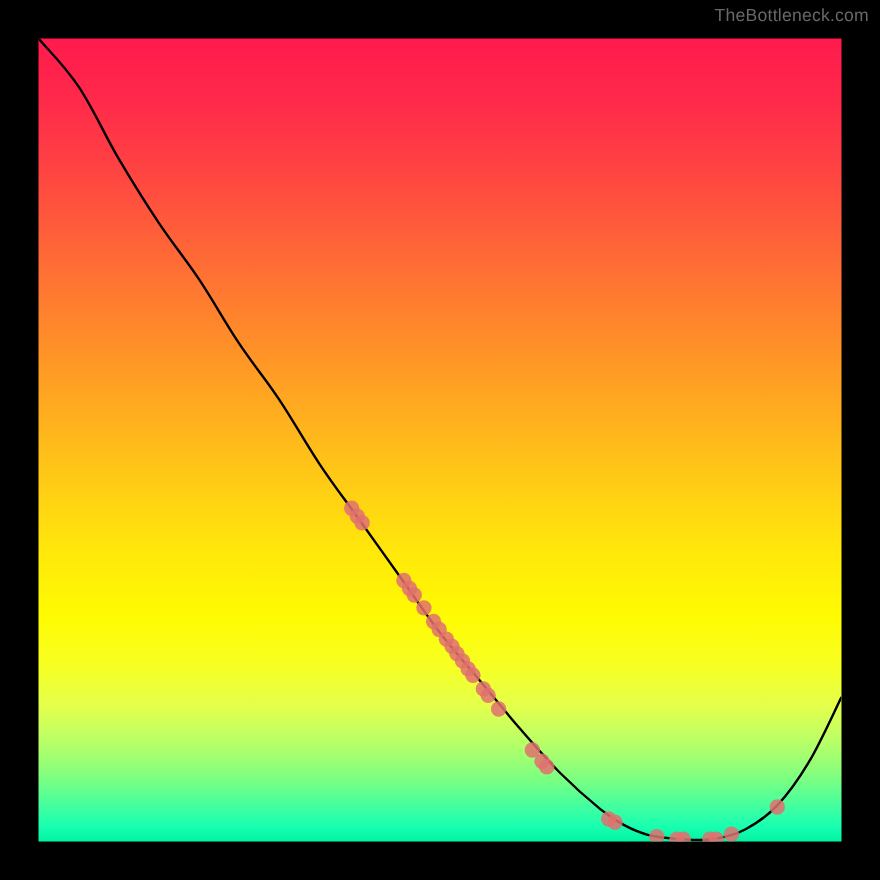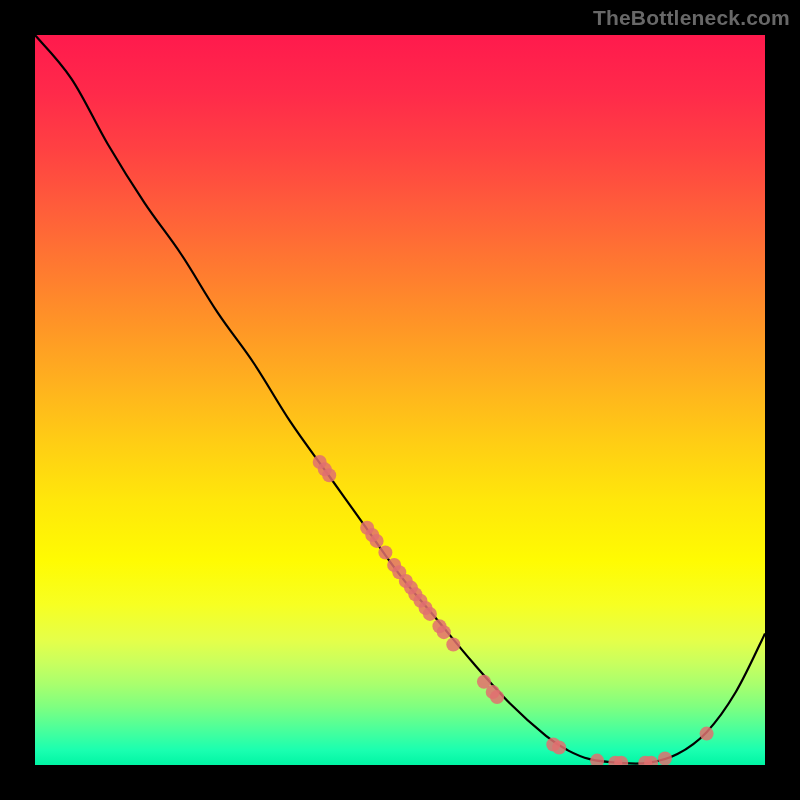--- a/index.html
+++ b/index.html
@@ -48,22 +48,22 @@
     left: 0;
     top: 0;
     width: 730px;
     height: 730px;
   }
   .attribution {
     position: absolute;
     top: 6px;
     right: 10px;
     color: #686868;
-    font-size: 21px;
-    font-weight: 700;
+    font-size: 16px;
+    font-weight: 400;
     letter-spacing: 0.2px;
   }
 </style>
 </head>
 <body>
 
 <div class="outer">
   <div class="attribution">TheBottleneck.com</div>
   <div class="plot-area">
     <svg class="svg-layer" viewBox="0 0 730 730" preserveAspectRatio="none">

